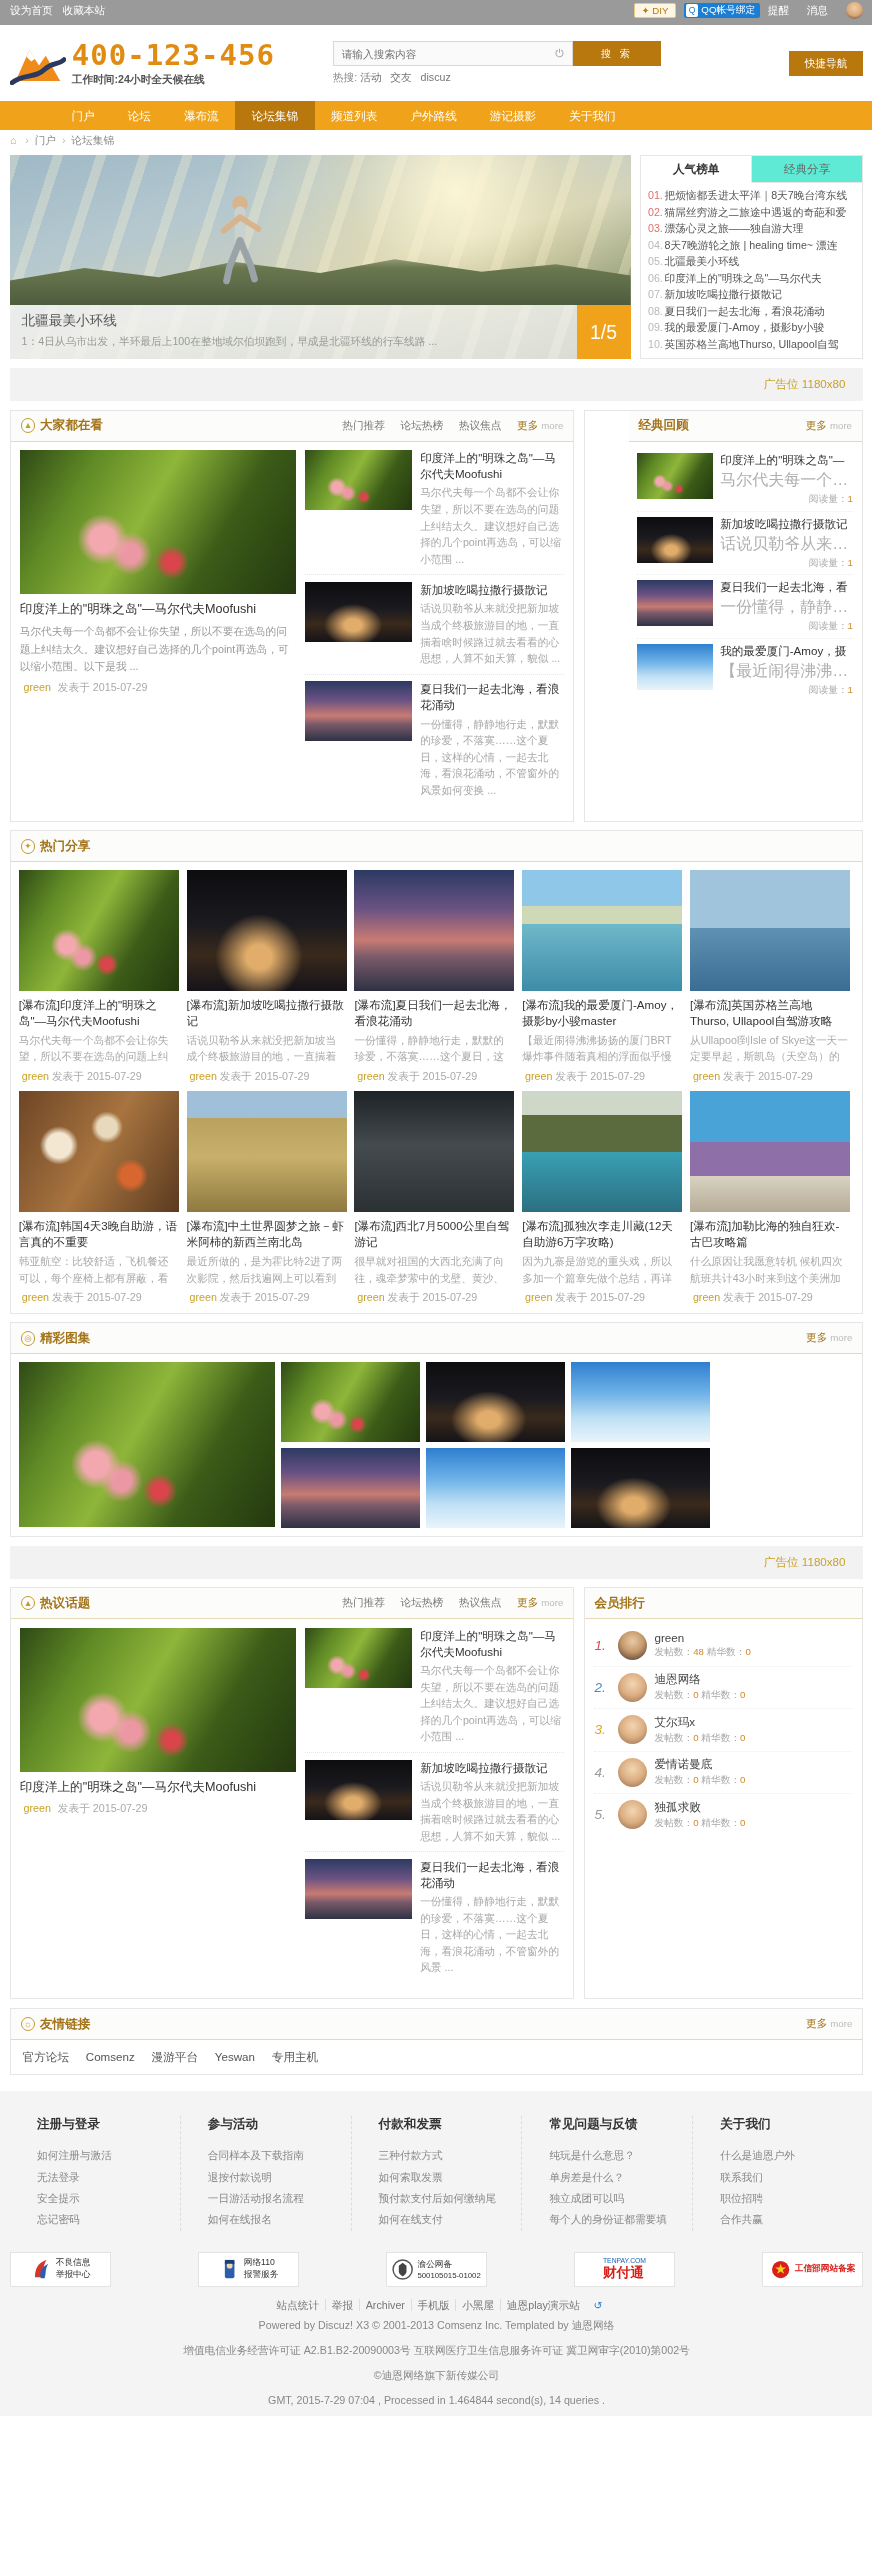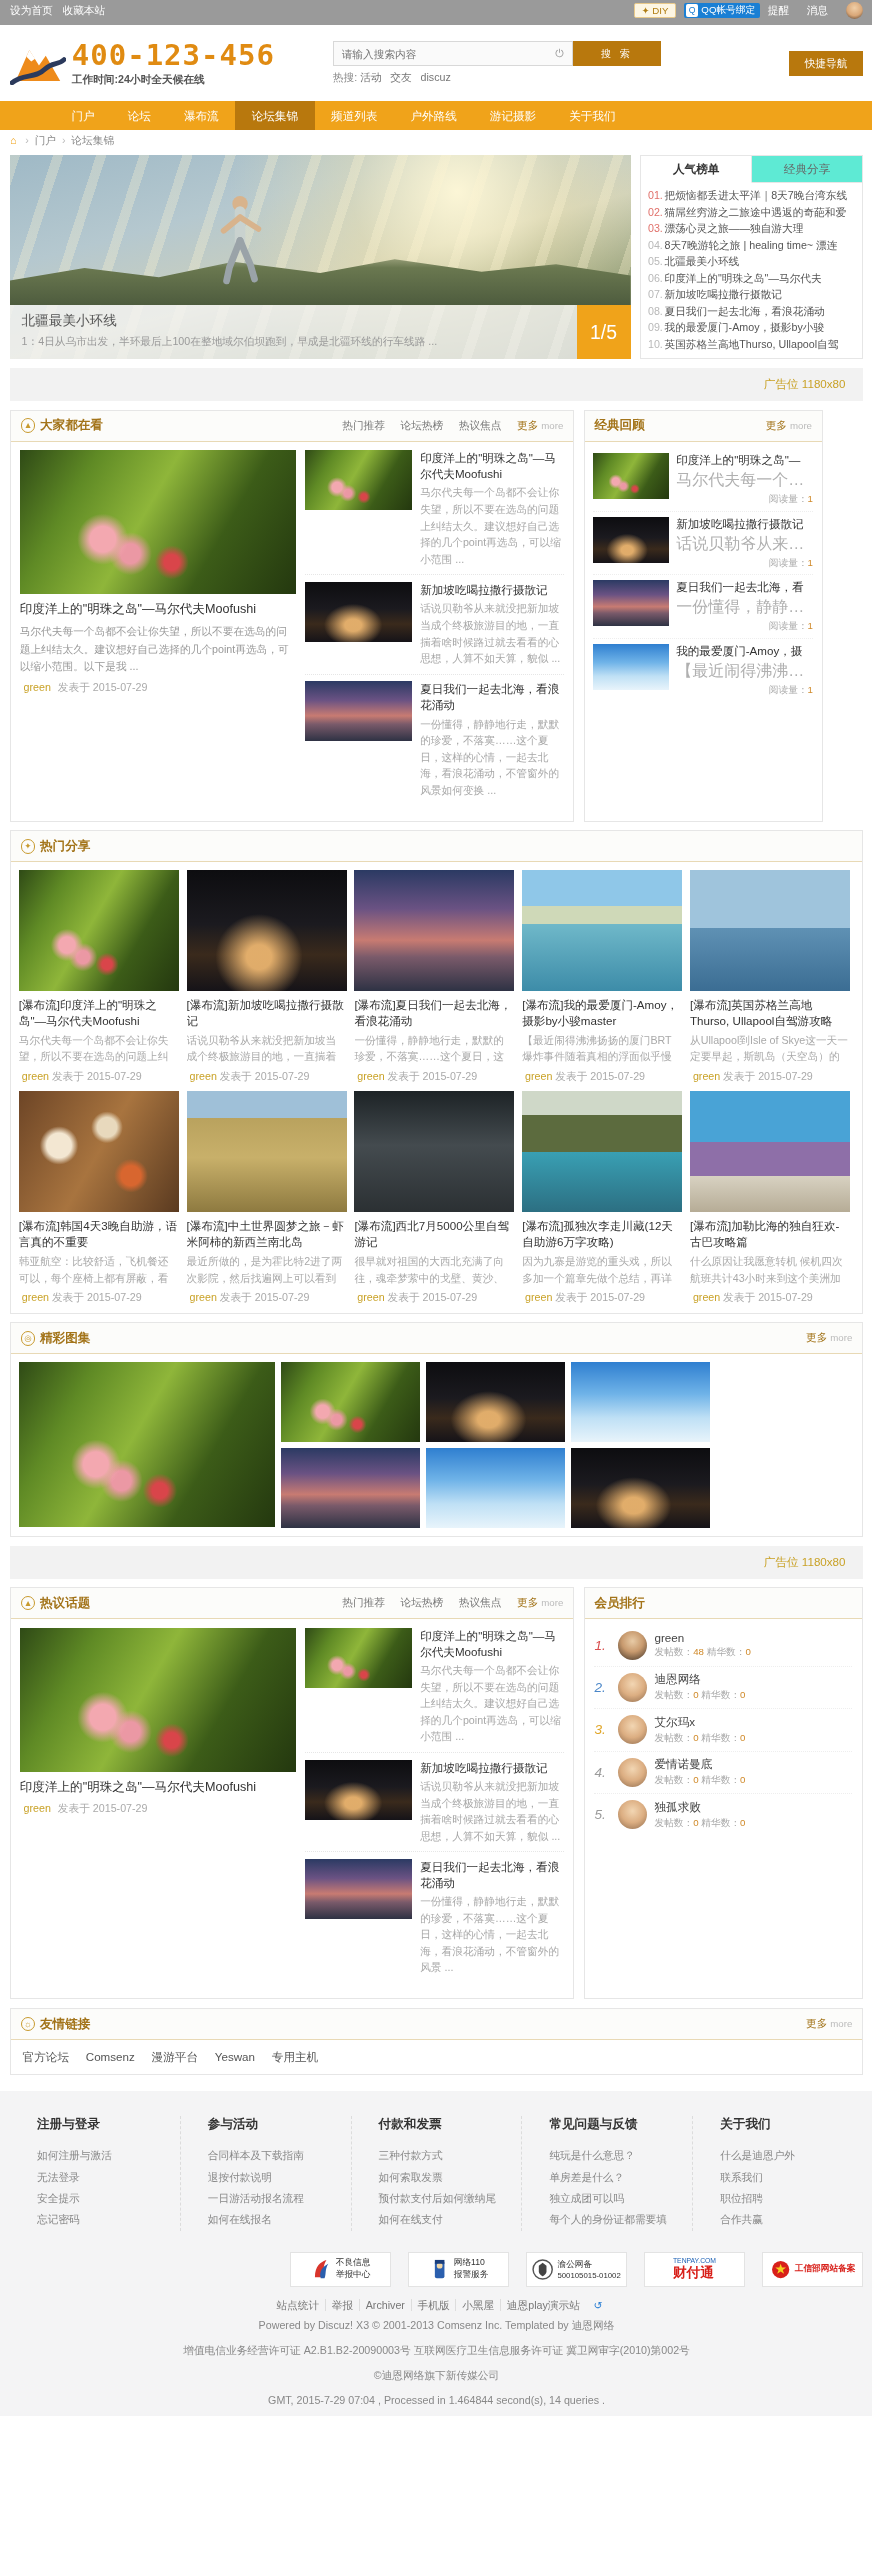--- a/index.html
+++ b/index.html
@@ -125,21 +125,21 @@
   .feature .meta { font-size:10.7px; color:#c9a227; margin-top:5.8px; }
   .feature .meta span { color:#aaa; margin-left:3.9px; }
   .mini-list { flex:1; }
   .mini { display:flex; gap:7.8px; padding-bottom:6.8px; margin-bottom:6.8px;
           border-bottom:1px dotted #e6e6e6; }
   .mini:last-child { border-bottom:none; }
   .mini .ph { width:107px; height:60px; flex:none; }
   .mini .t { font-size:11.6px; color:#333; line-height:1.35; }
   .mini .d { font-size:10.7px; color:#a8a8a8; line-height:1.55; margin-top:2.9px; }
 
-  .classic { width:239px; border:1px solid #e6e6e6; background:#fff; }
+  .classic { width:279px; border:1px solid #e6e6e6; background:#fff;padding-left:44px; }
   .classic-body { padding:6.8px 8.7px; }
   .classic-item { display:flex; gap:6.8px; padding:4.8px 0; border-bottom:1px dotted #eee; }
   .classic-item:last-child { border-bottom:none; }
   .classic-item .ph { width:76px; height:46px; flex:none; }
   .classic-item .t { font-size:11.6px; color:#333; white-space:nowrap;
                      overflow:hidden; text-overflow:ellipsis; }
   .classic-item .d { font-size:16px; color:#b0b0b0; margin-top:2px;
                      white-space:nowrap; overflow:hidden; text-overflow:ellipsis; }
   .classic-item .v { font-size:9.7px; color:#aaa; text-align:right; margin-top:1.9px; }
   .classic-item .v b { color:#d08a2a; font-weight:normal; }
@@ -182,21 +182,21 @@
   .fl-body { padding:9.7px 11.6px; font-size:11.6px; color:#555; }
   .fl-body a { color:#555; text-decoration:none; margin-right:13.6px; }
 
   
   .footer { background:#f4f4f5; margin-top:15.5px; padding:25px 0 0; }
   .fcols { display:flex; }
   .fcol { flex:1; padding-left:27px; border-right:1px dashed #dcdcdc; }
   .fcol:last-child { border-right:none; }
   .fcol h4 { font-size:12.6px; color:#333; margin-bottom:12.6px; }
   .fcol li { list-style:none; font-size:10.7px; color:#888; line-height:21.3px; }
-  .badges { display:flex; justify-content:flex-end; gap:17px; margin-top:21.3px; }
+  .badges { display:flex; justify-content:space-between; gap:17px; margin-top:21.3px; }
   .badge { width:101px; height:35px; background:#fff; border:1px solid #e3e3e3;
            display:flex; align-items:center; justify-content:center; gap:3.9px;
            font-size:8.7px; color:#333; }
   .badge .g { width:21.3px; height:23px; flex:none; }
   .footlinks { text-align:center; font-size:10.7px; color:#777; margin-top:11.6px; }
   .footlinks a { color:#777; text-decoration:none; padding:0 5.8px; border-right:1px solid #ddd; }
   .footlinks a:last-of-type { border-right:none; }
   .copy { text-align:center; font-size:10.7px; color:#888; line-height:25px; padding-bottom:3.9px; }
   .qqchat { display:inline-flex; align-items:center; gap:2.9px; background:#ffe08a;
             border:1px solid #e0b93a; padding:0 4.8px; font-size:9.7px; color:#2a4fa0; height:15.5px;}

